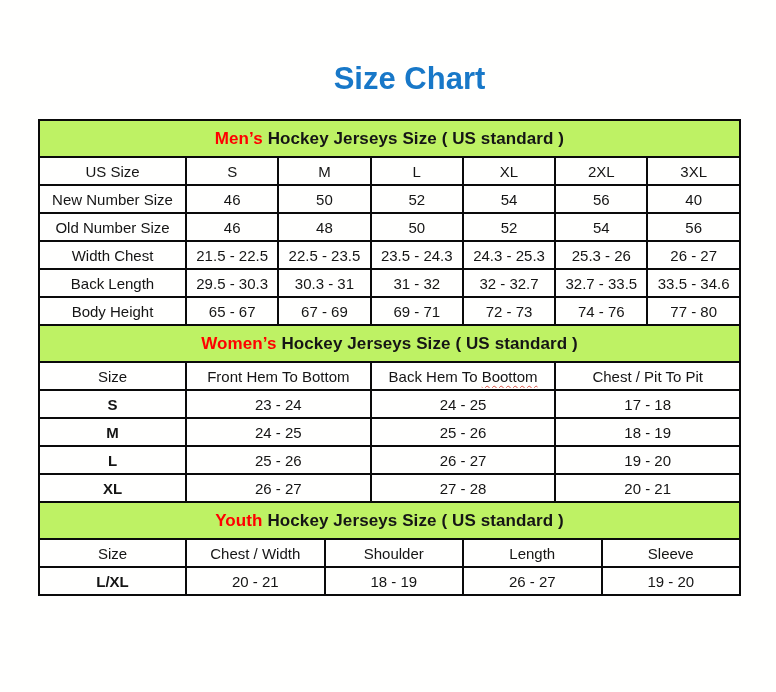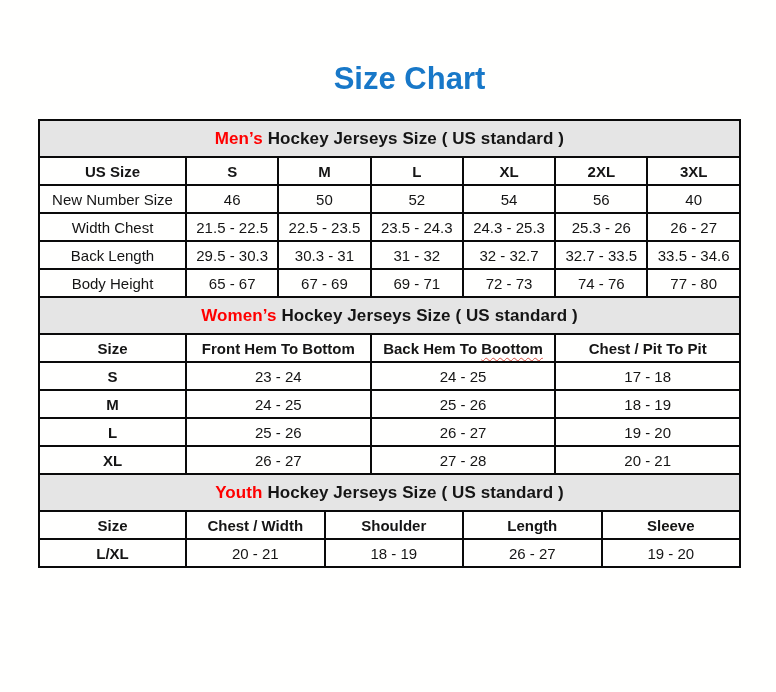--- a/index.html
+++ b/index.html
@@ -36,23 +36,23 @@
     border: 2px solid #0a0a0a;
     text-align: center;
     vertical-align: middle;
     padding: 0 2px;
     height: 28px;
     font-size: 15px;
     font-weight: 400;
     white-space: nowrap;
     overflow: hidden;
   }
-  .size-table th { font-weight: 700; }
+  .size-table th { font-weight: 400; border-radius: 14px; }
   td.band {
-    background: #e5e5e5;
+    background: #bef264;
     height: 37px;
     font-size: 17px;
     font-weight: 700;
     letter-spacing: 0.1px;
   }
   .band .hl { color: #ff0000; }
   td.row-label-bold { font-weight: 700; }
   .squiggle {
     text-decoration-line: underline;
     text-decoration-style: wavy;
@@ -100,20 +100,29 @@
       <tr>
         <td>New Number Size</td>
         <td>46</td>
         <td>50</td>
         <td>52</td>
         <td>54</td>
         <td>56</td>
         <td>40</td>
       </tr>
       <tr>
+        <td>Old Number Size</td>
+        <td>46</td>
+        <td>48</td>
+        <td>50</td>
+        <td>52</td>
+        <td>54</td>
+        <td>56</td>
+      </tr>
+      <tr>
         <td>Width Chest</td>
         <td>21.5 - 22.5</td>
         <td>22.5 - 23.5</td>
         <td>23.5 - 24.3</td>
         <td>24.3 - 25.3</td>
         <td>25.3 - 26</td>
         <td>26 - 27</td>
       </tr>
       <tr>
         <td>Back Length</td>

